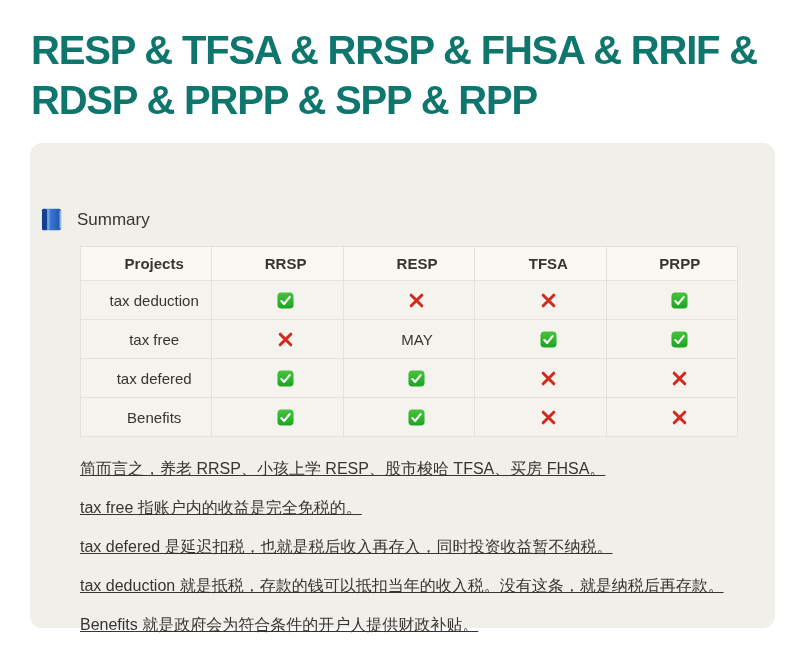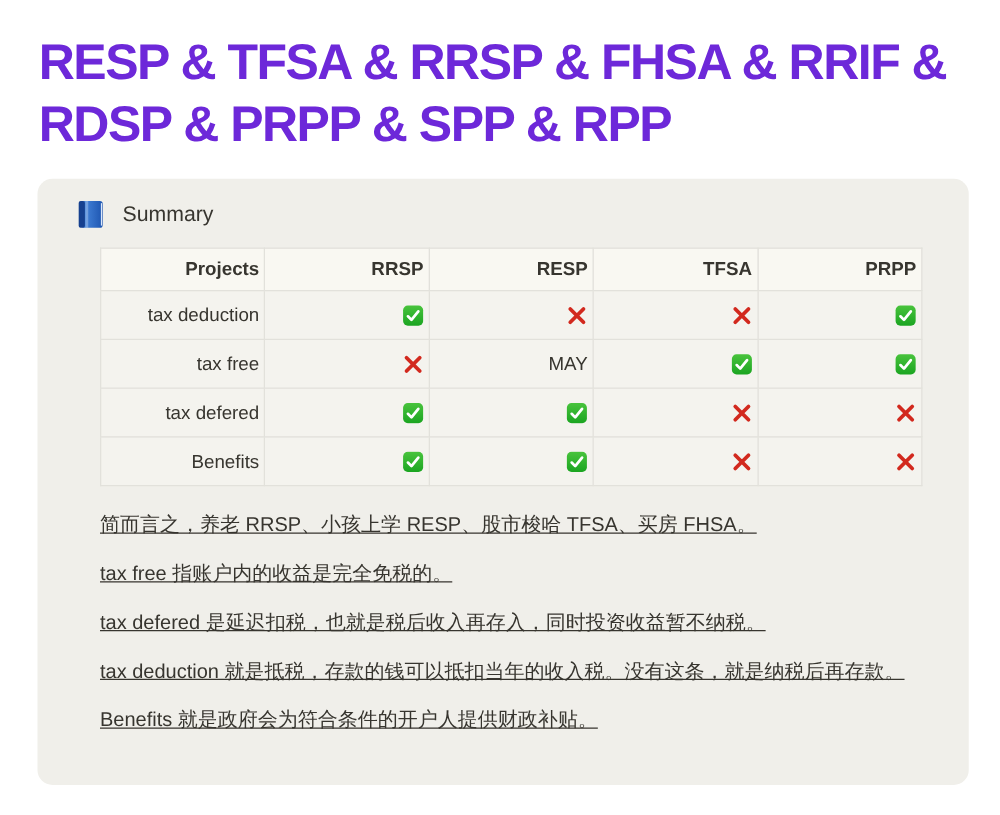--- a/index.html
+++ b/index.html
@@ -6,43 +6,44 @@
   body {
     width:800px; height:652px; background:#ffffff;
     font-family:"Liberation Sans","DejaVu Sans",sans-serif;
     color:#37352f; overflow:hidden; position:relative;
   }
 
   
   .page-title {
     position:absolute; left:31px; top:25px; width:744px;
     font-size:40px; font-weight:700; letter-spacing:-1.2px;
-    line-height:50px; color:#6d28d9; margin:0;
+    line-height:50px; color:#0f766e; margin:0;
   }
 
   
   .card {
     position:absolute; left:30px; top:143px; width:745px; height:485px;
     background:#f0efea; border-radius:12px; box-sizing:border-box;
   }
   .card-header {
     display:flex; align-items:center; gap:15px;
-    padding:17px 0 0 32px;
+    padding:17px 0 0 11px;
+    margin-top:48px;
   }
   .book-icon { width:21px; height:23px; display:block; }
   .card-label { font-size:17px; color:#37352f; }
 
   
   .table-wrap { margin:15px 0 0 50px; }
   table.summary-table {
     border-collapse:collapse; table-layout:fixed; width:658px;
     font-size:15px; color:#37352f;
   }
   .summary-table th, .summary-table td {
-    border:1px solid #e2e1db; text-align:right; vertical-align:middle;
+    border:1px solid #e2e1db; text-align:center; vertical-align:middle;
     padding:0 4px 0 20px; overflow:hidden; white-space:nowrap;
   }
   .summary-table th {
     height:33px; background:#f9f8f2; font-weight:600; font-size:15px;
   }
   .summary-table td { height:38px; background:#f4f3ee; }
   .cell-icon { width:17px; height:17px; display:inline-block; vertical-align:middle; }
 
   
   .paragraphs { margin:19px 28px 0 50px; width:660px; font-size:16px; }

